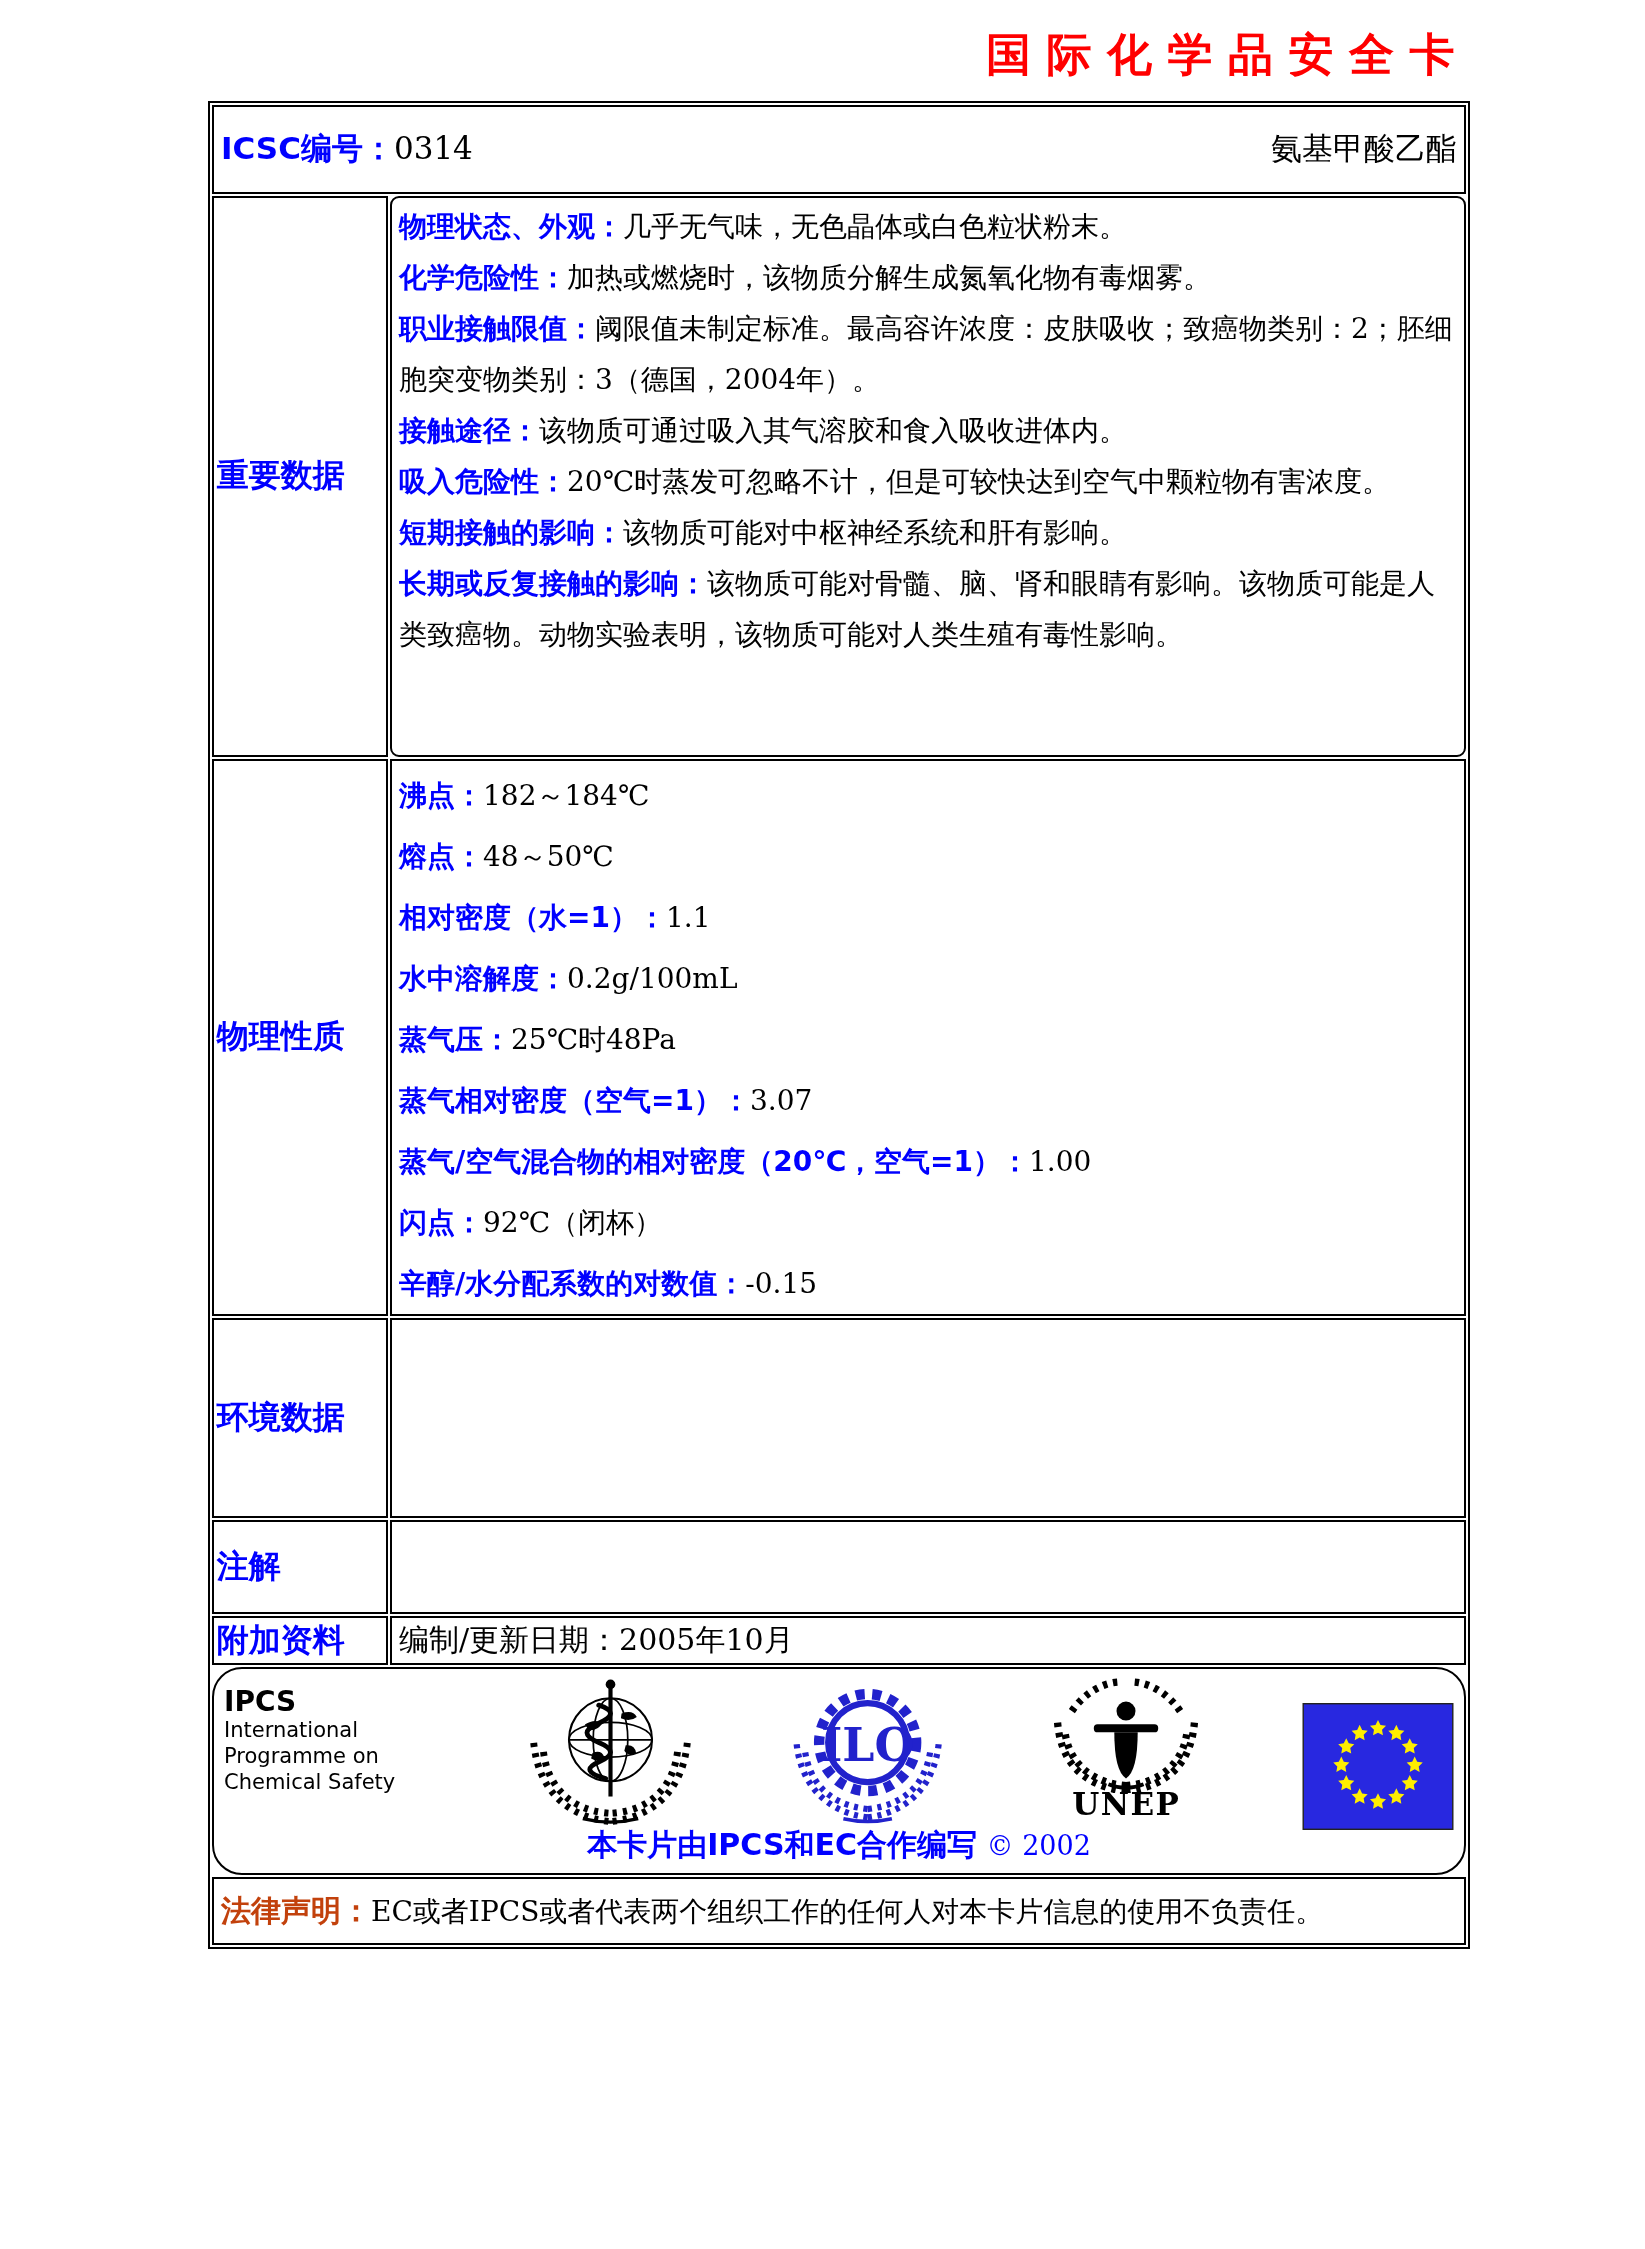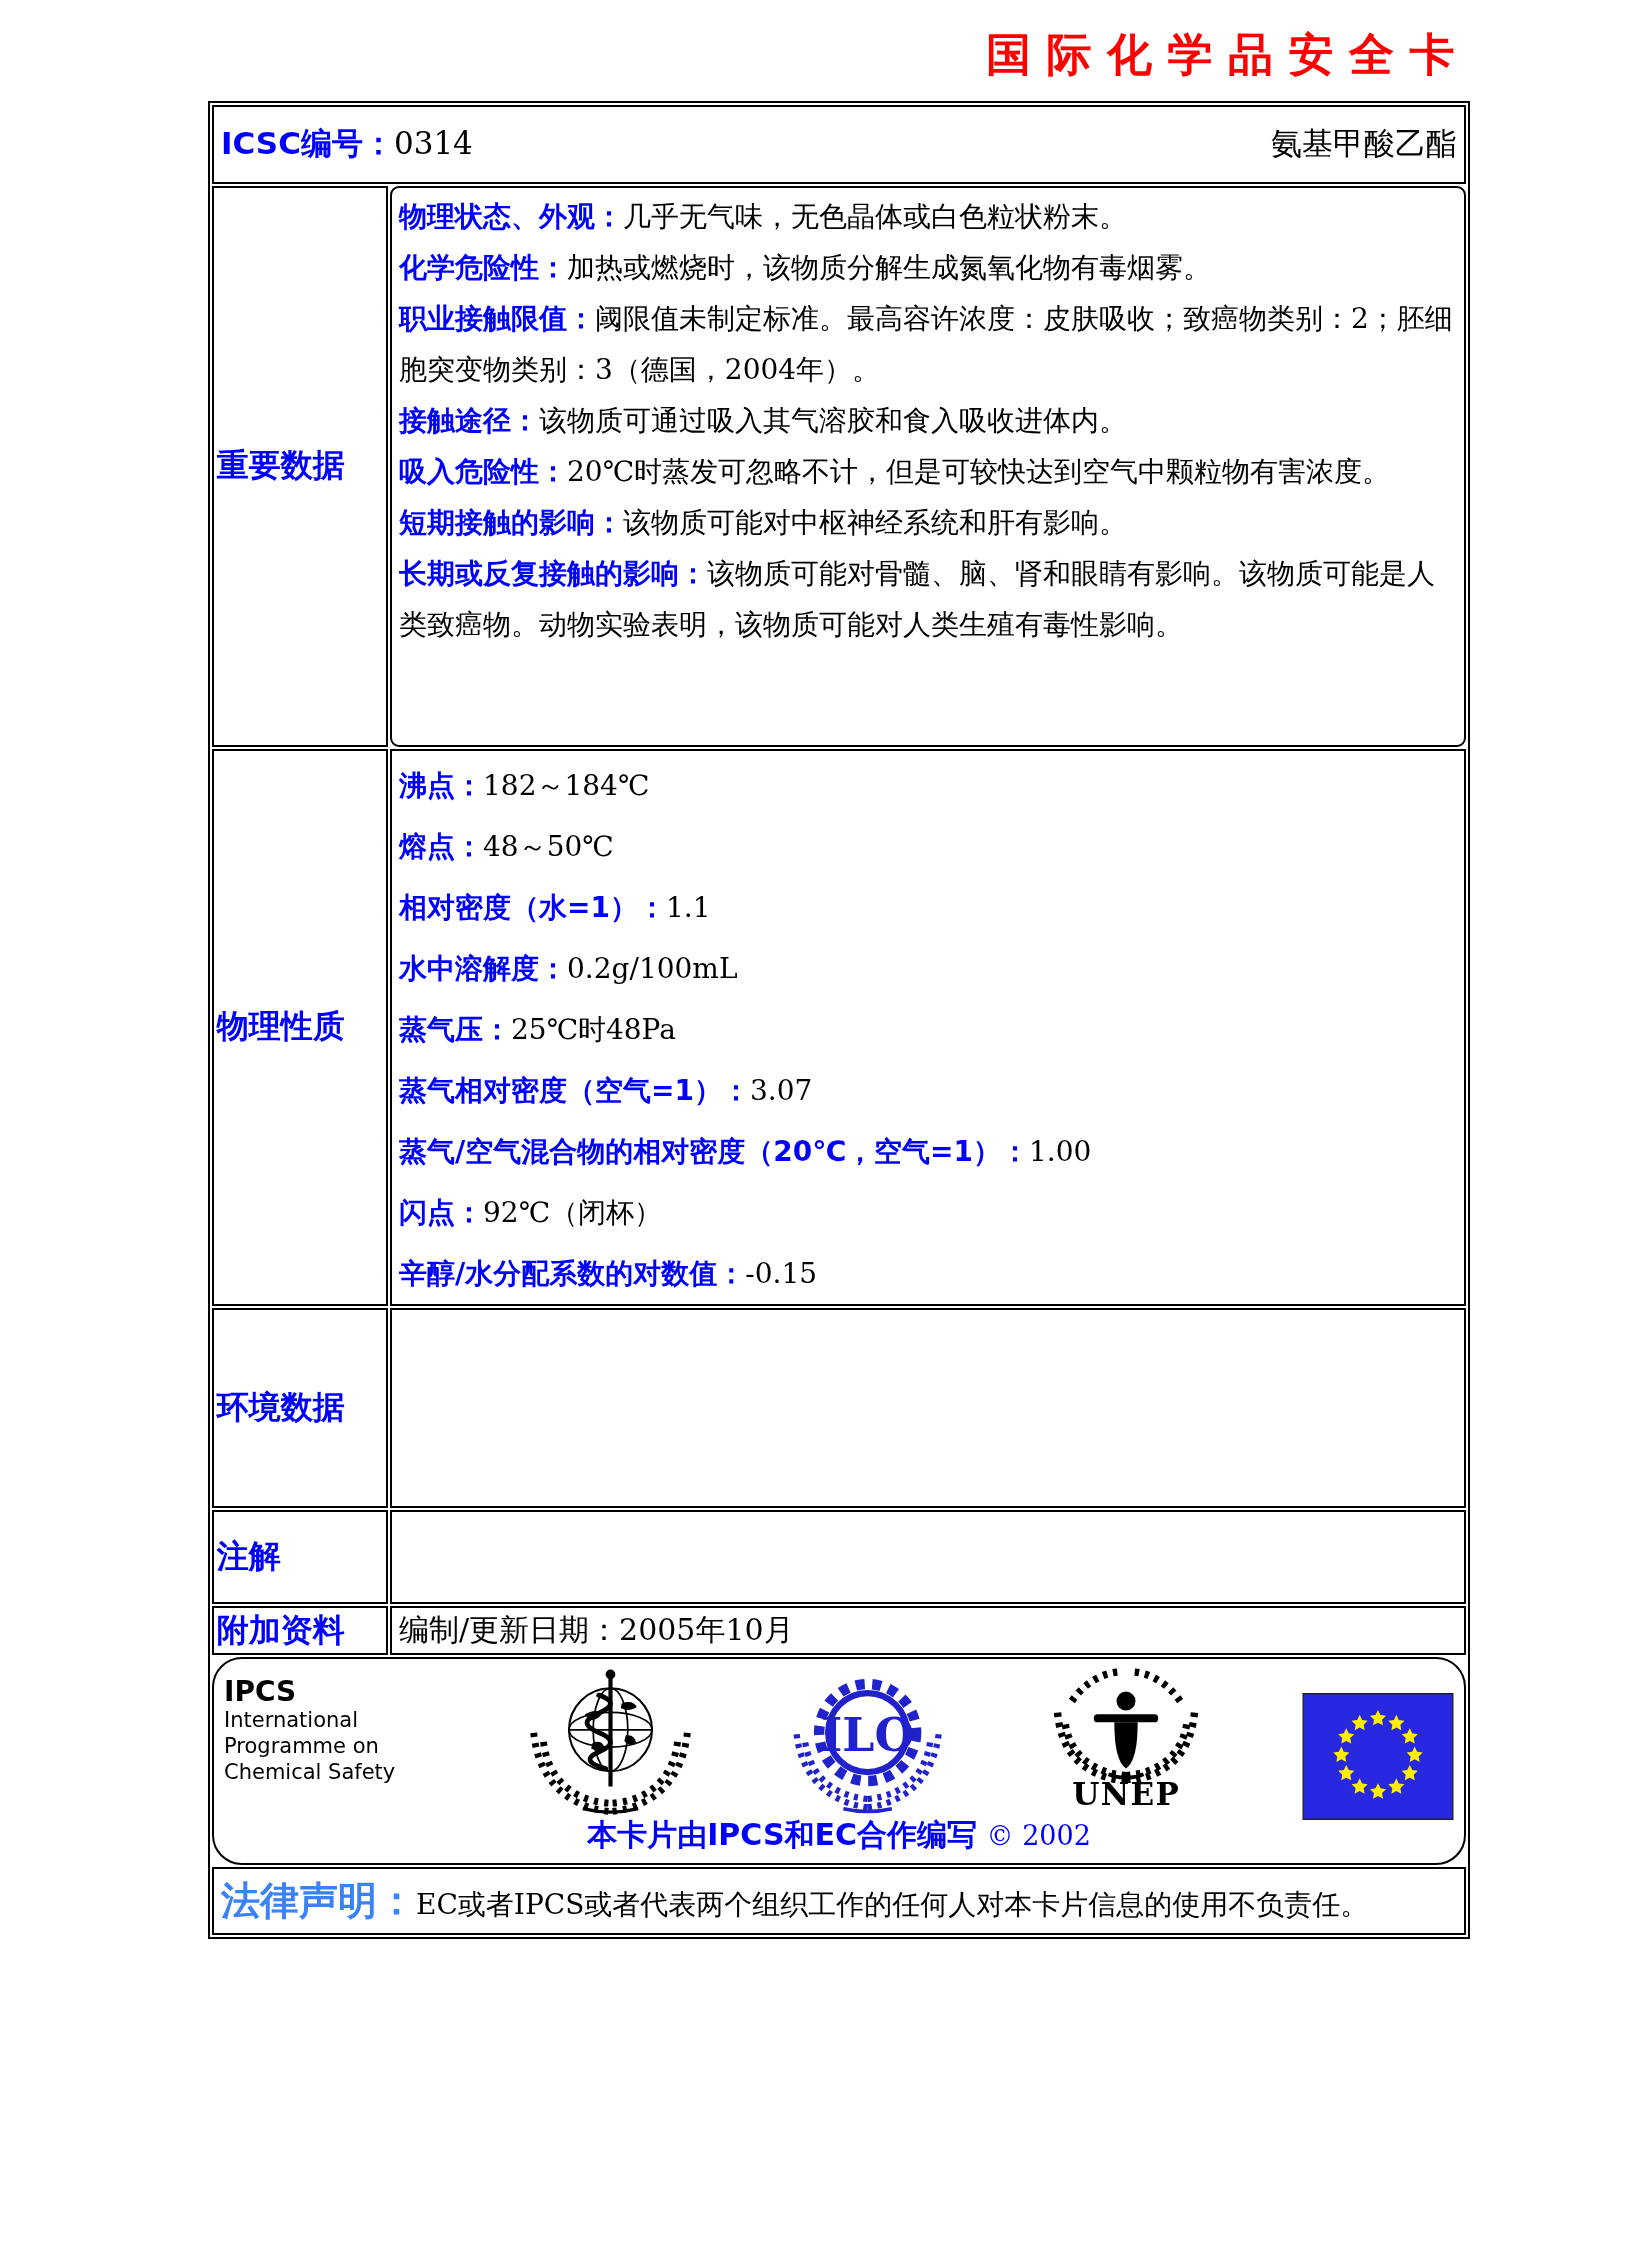--- a/index.html
+++ b/index.html
@@ -7,21 +7,21 @@
        font-family:"DejaVu Serif", serif;position:relative;}
   .page-title{margin:25.4px 0 15.5px 208px;width:1262px;text-align:right;
        font-family:"DejaVu Sans", sans-serif;font-weight:bold;
        font-size:45px;color:#ff0000;letter-spacing:15.5px;}
   table.card{margin-left:208px;width:1262px;border:2.1px solid #000;
        border-collapse:separate;border-spacing:2.8px;table-layout:fixed;background:#fff;}
   td{border:2.1px solid #000;box-sizing:border-box;vertical-align:middle;
        padding:0 7px;overflow:hidden;background:#fff;}
   td.rowlabel{text-align:left;color:#0000ff;font-family:"DejaVu Sans", sans-serif;
        font-weight:bold;font-size:32px;padding:0 2.8px;}
-  .hdr-cell{height:79px;font-size:31px;margin-left:34px;}
+  .hdr-cell{height:89px;font-size:31px;margin-left:34px;}
   .hdr-flex{display:flex;justify-content:space-between;align-items:center;width:100%;}
   .hdr-left .blbl{font-size:31px;}
   .hdr-num{color:#000;}
   .imp-cell{height:561px;vertical-align:top;padding-top:2.8px;border-radius:9px;}
   .phys-cell{height:554px;vertical-align:top;padding-top:4.2px;}
   .env-cell{height:200px;}
   .notes-cell{height:94px;}
   .add-cell{height:49px;font-size:30px;}
   .logos-cell{height:202px;vertical-align:top;padding:7px 10px;border-radius:30px;}
   .legal-cell{height:68px;font-size:28px;}
@@ -33,21 +33,21 @@
        width:100%;height:148px;}
   .ipcs-block{width:212px;font-family:"DejaVu Sans", sans-serif;padding-top:10px;}
   .ipcs-acronym{font-size:28px;font-weight:bold;line-height:31px;}
   .ipcs-line{font-size:21px;line-height:26px;}
   .logo-box{display:flex;flex-direction:column;align-items:center;}
   .unep-word{font-family:"DejaVu Serif", serif;font-weight:bold;font-size:31px;
        line-height:31px;letter-spacing:1.4px;margin-top:-4.2px;}
   .credit-line{text-align:center;margin-top:1px;color:#0000ff;font-size:30px;}
   .credit-bold{font-family:"DejaVu Sans", sans-serif;font-weight:bold;}
   .credit-year{font-size:27px;}
-  .legal-label{color:#3b82f6;font-family:Liberation Mono, monospace;font-weight:bold;font-size:39px;}
+  .legal-label{color:#c2410c;font-family:Liberation Mono, monospace;font-weight:bold;font-size:30px;}
   .legal-text{font-size:28px;}
 </style>
 </head>
 <body>
 
 <div class="page-title">国际化学品安全卡</div>
 
 <table class="card">
   <colgroup>
       <col style="width:176px">

